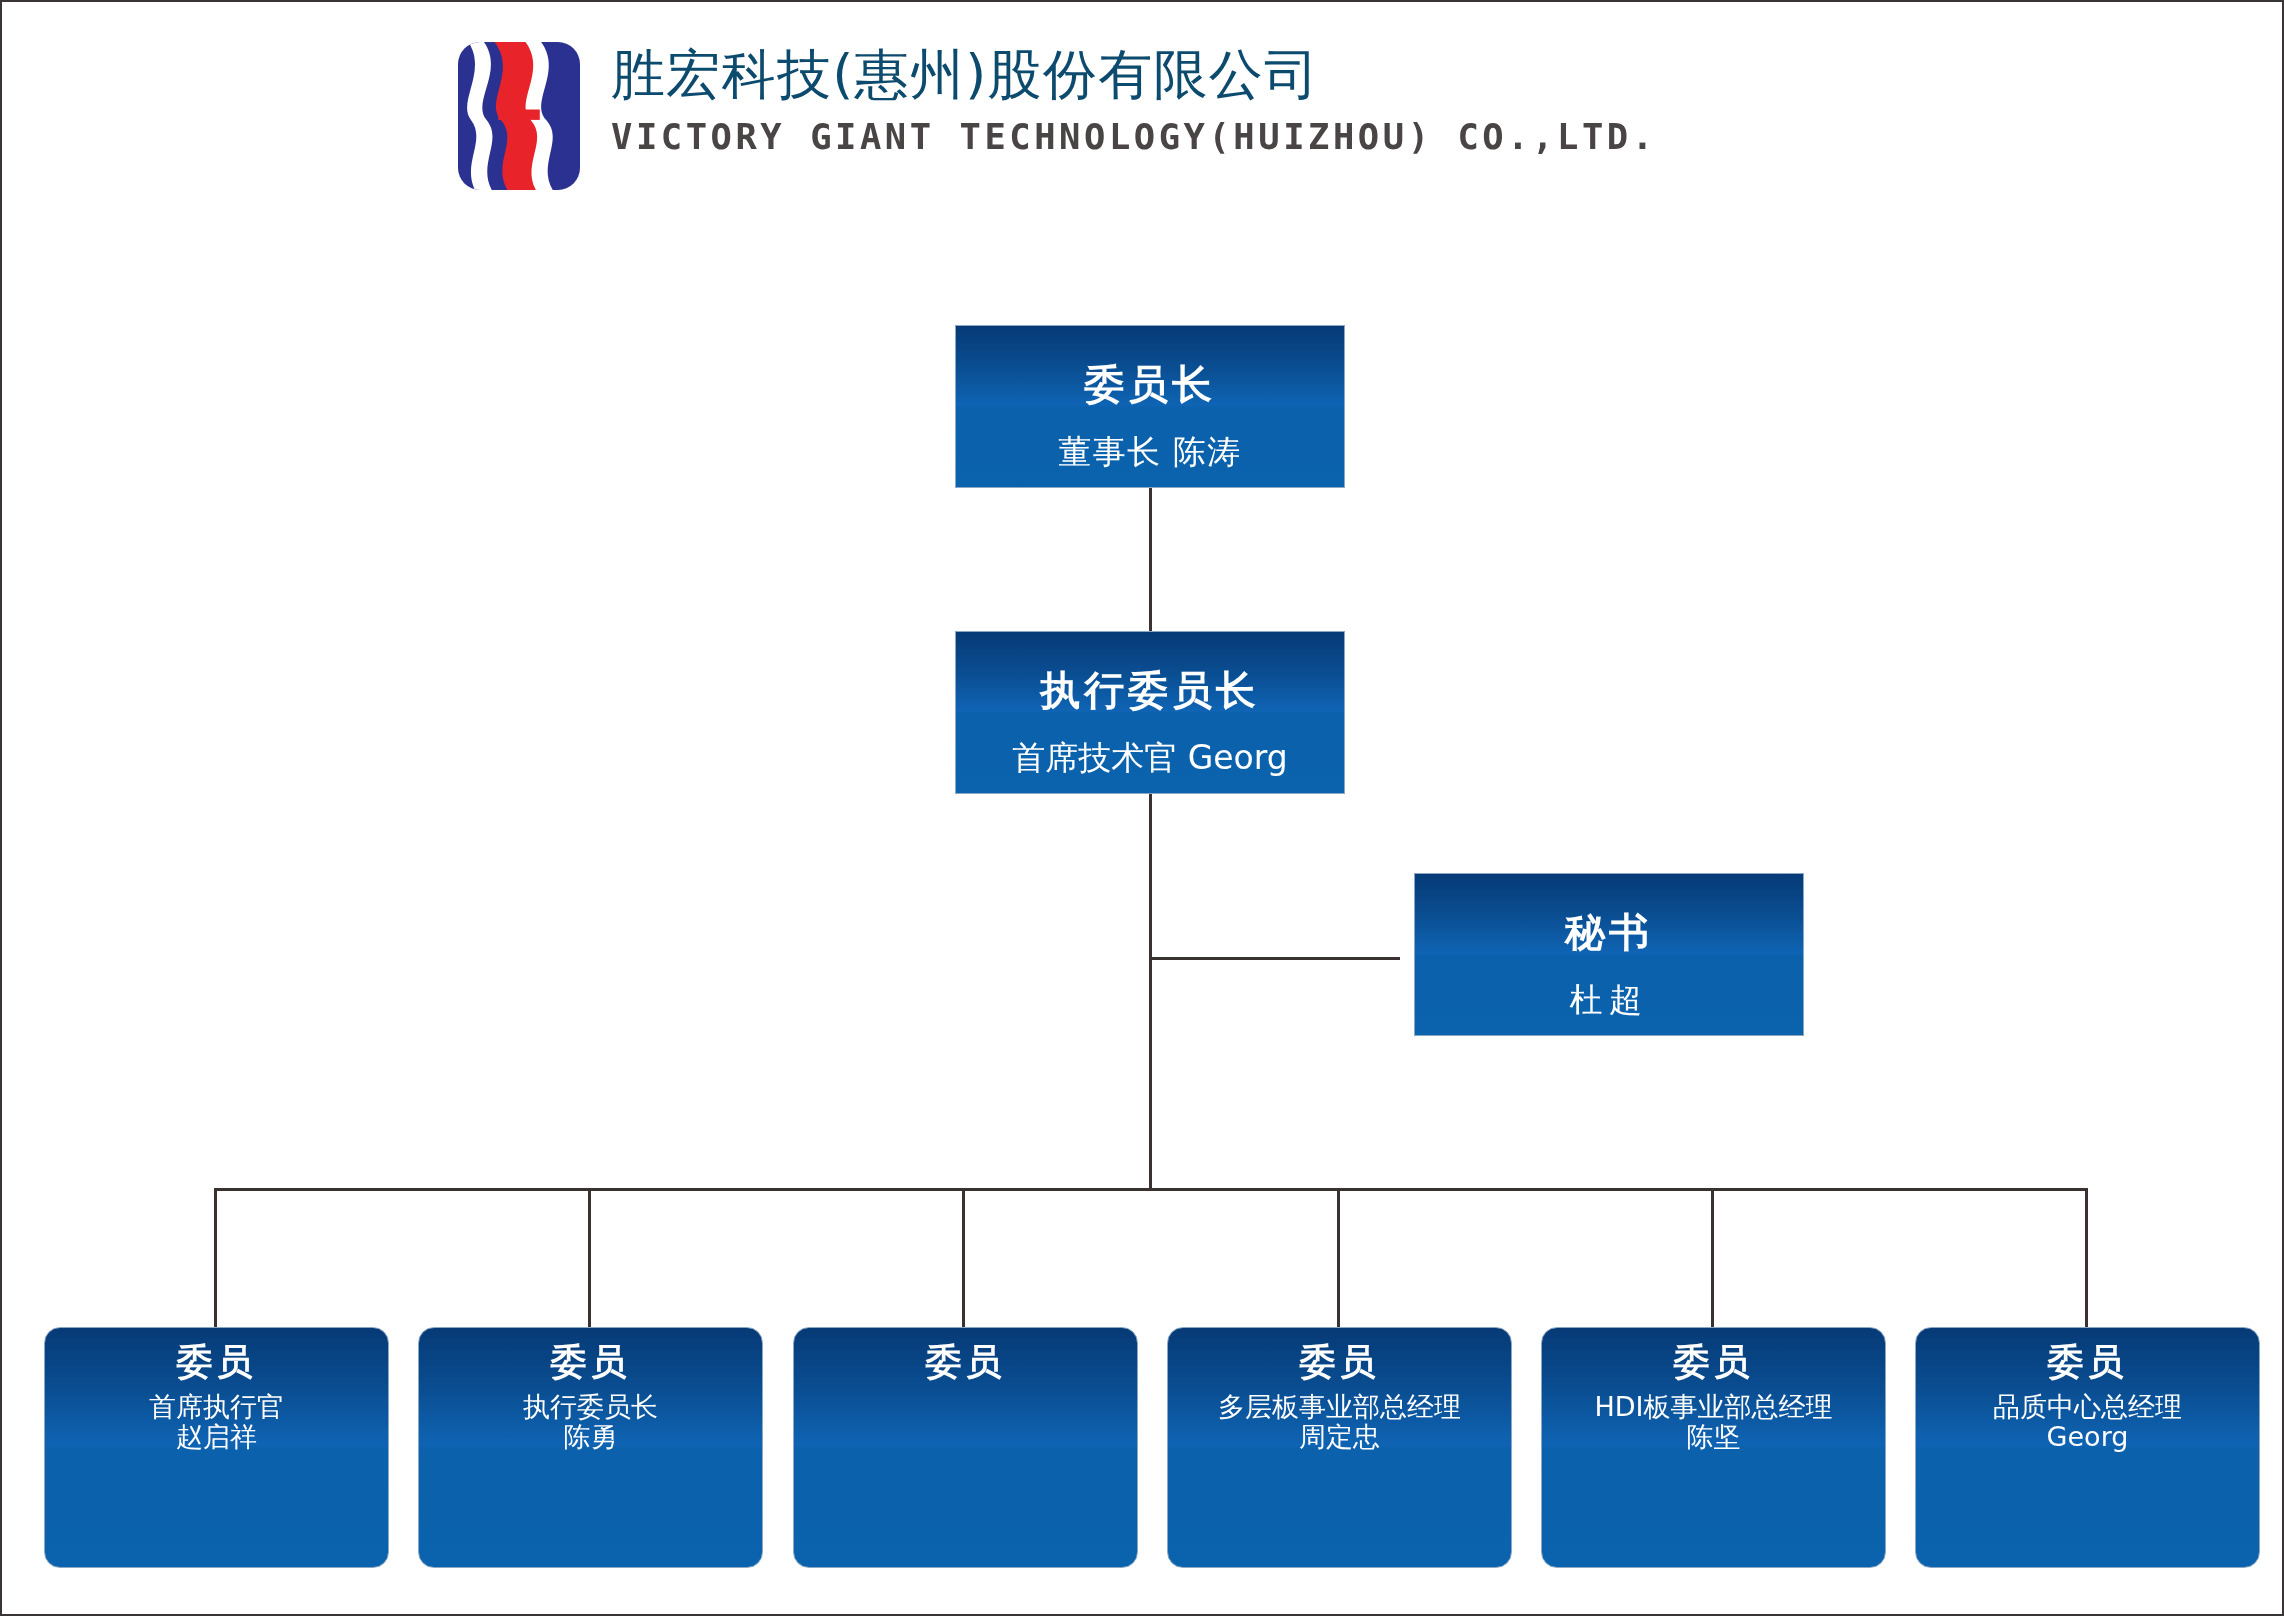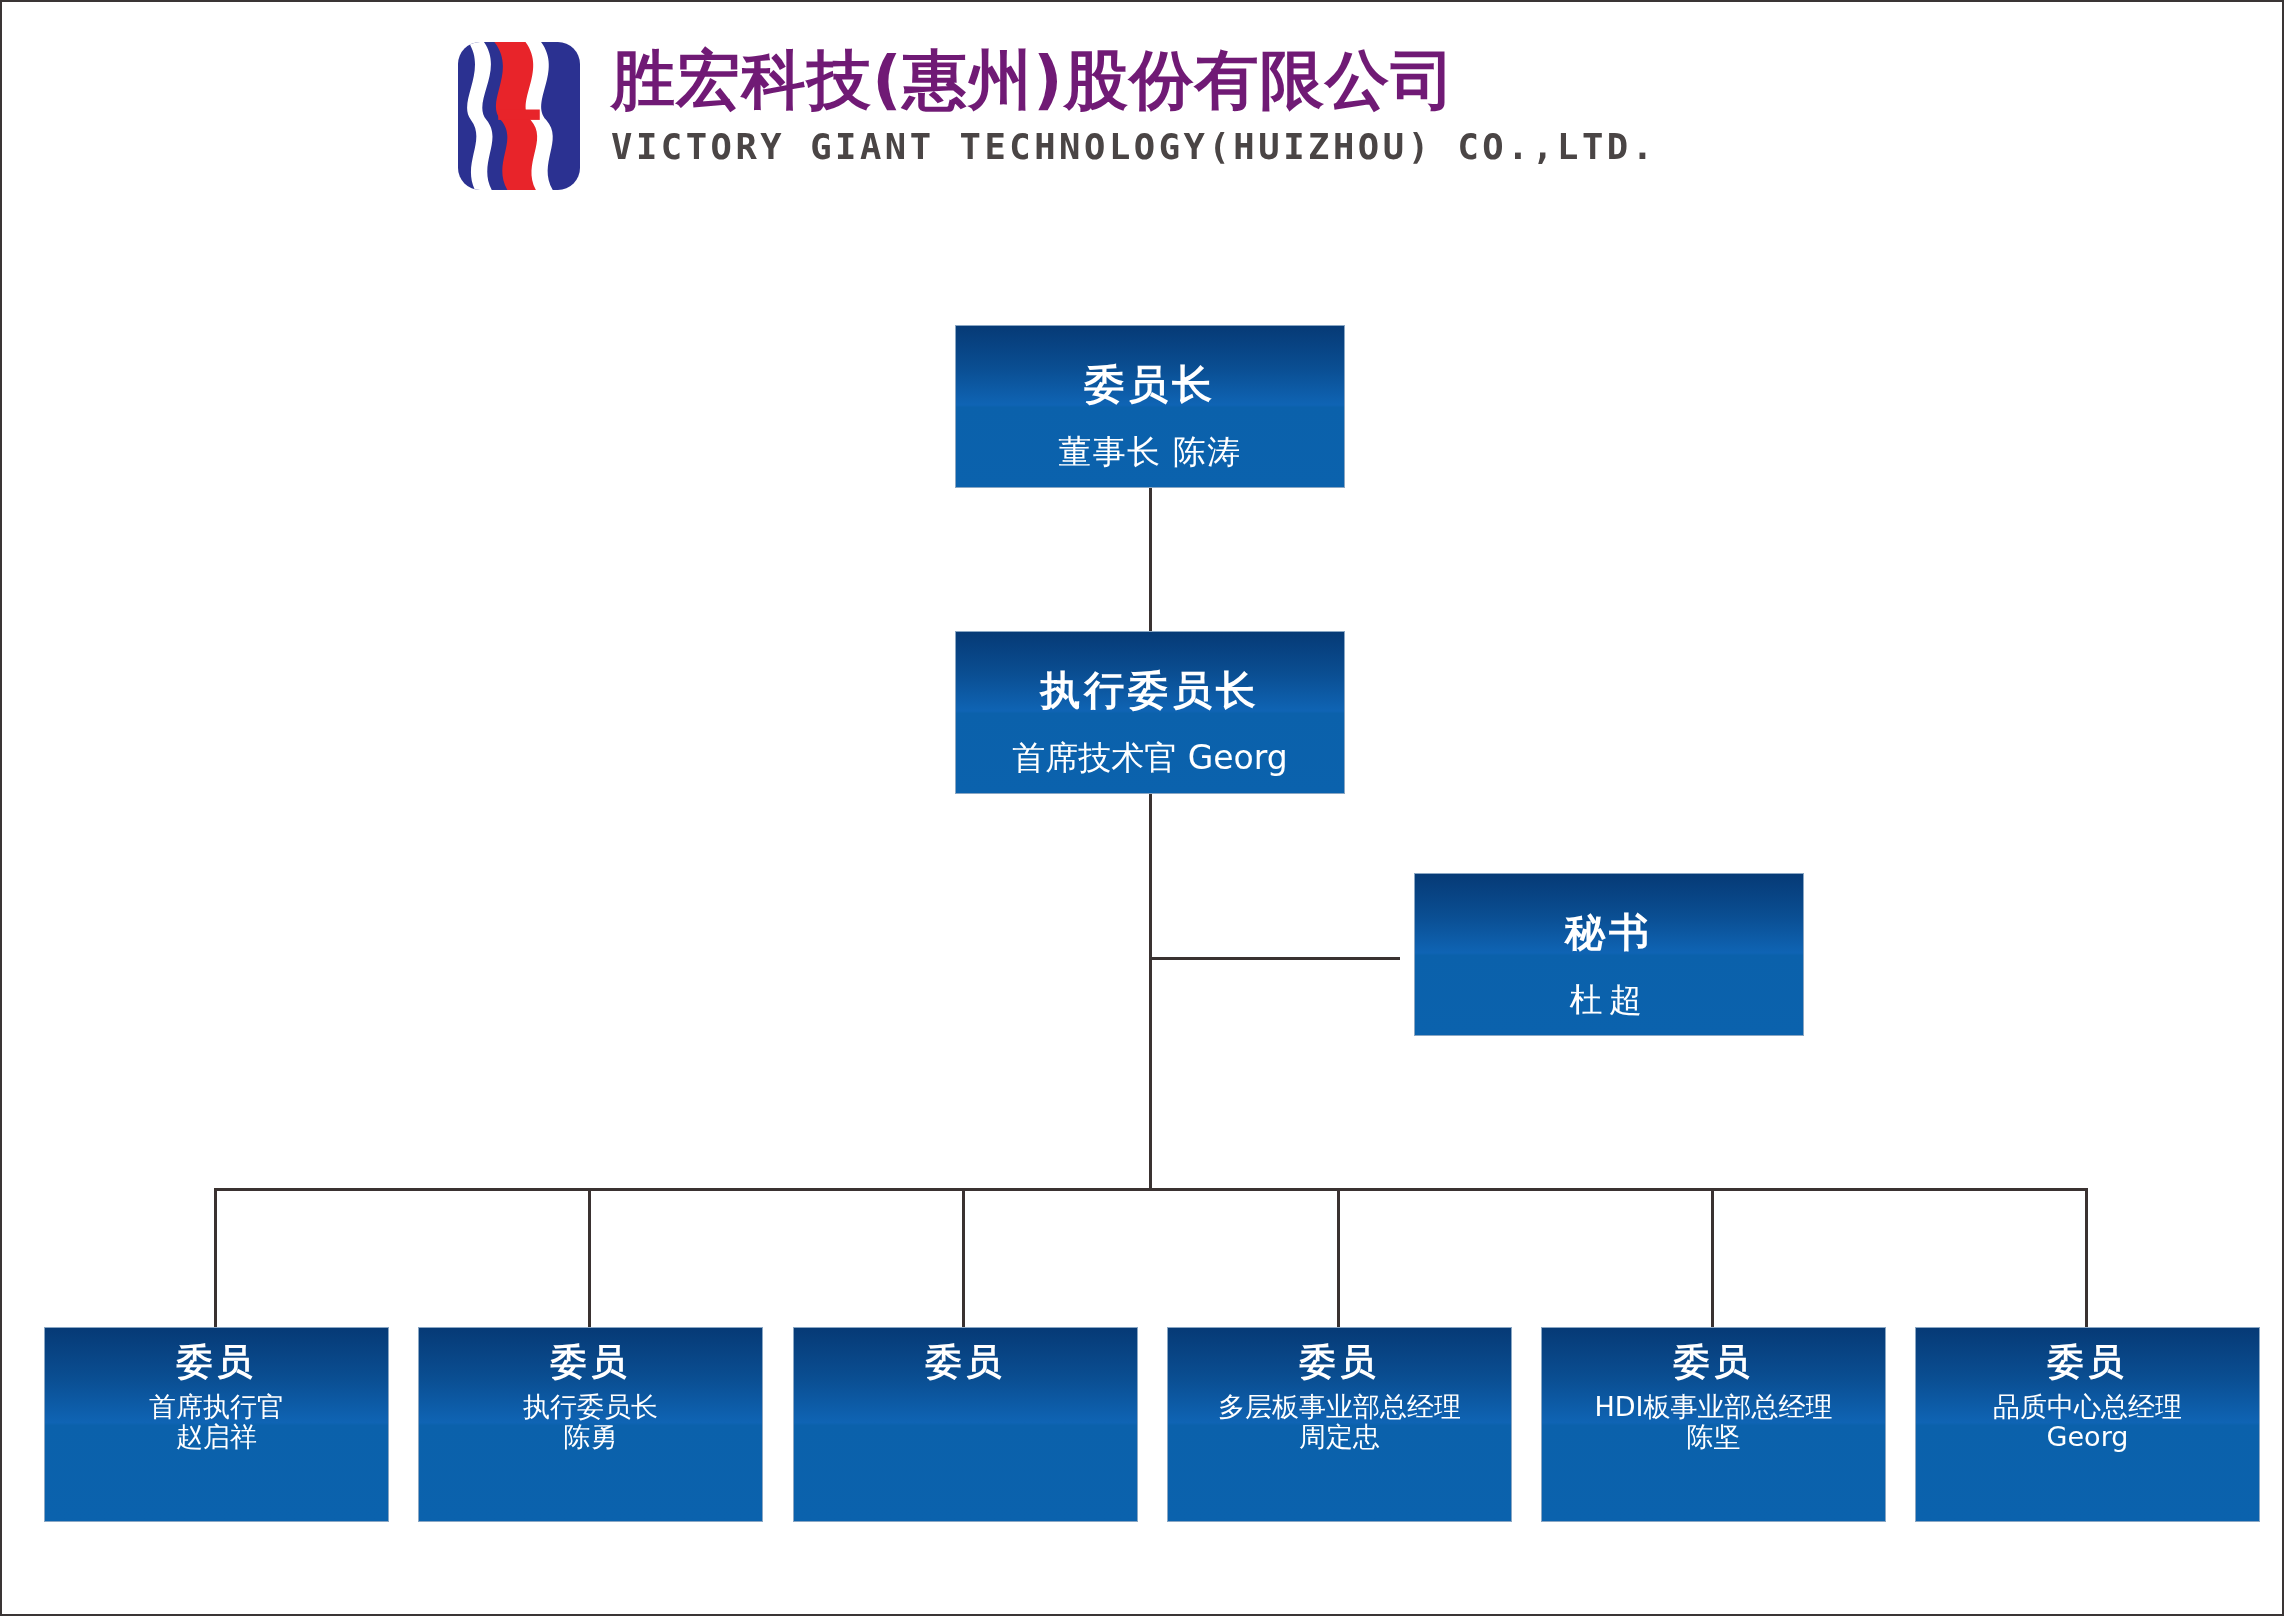--- a/index.html
+++ b/index.html
@@ -37,23 +37,23 @@
   }
   #logo-mark svg { display: block; }
   #wordmarks {
     display: flex;
     flex-direction: column;
     justify-content: flex-start;
     padding-top: 5.2px;
   }
   #company-name-cn {
     font-family: "DejaVu Sans", "Liberation Sans", sans-serif;
-    font-size: 64px;
-    font-weight: bold;
-    color: #701a75;
+    font-size: 54px;
+    font-weight: normal;
+    color: #0c4a6e;
     letter-spacing: 1.3px;
     line-height: 1.05;
     white-space: nowrap;
   }
   #company-name-en {
     font-family: "DejaVu Sans Mono", "Liberation Mono", monospace;
     font-size: 36px;
     font-weight: bold;
     color: #4a4545;
     letter-spacing: 3.6px;
@@ -123,23 +123,24 @@
     font-size: 33px;
     margin-top: 29px;
   }
   #node-exec .node-sub { letter-spacing: 0px; }
   #node-secretary .node-sub { letter-spacing: 6.5px; }
   #node-chairman .node-sub { letter-spacing: 1.3px; }
 
   
   .member {
     width: 345px;
-    height: 195px;
+    height: 241px;
     top: 1325px;
     padding-top: 15.6px;
+    border-radius: 16px;
   }
   .member .node-title { font-size: 36px; }
   .member .node-sub {
     font-size: 27px;
     margin-top: 12px;
   }
   .member .node-sub .name { display: block; }
 </style>
 </head>
 <body>

